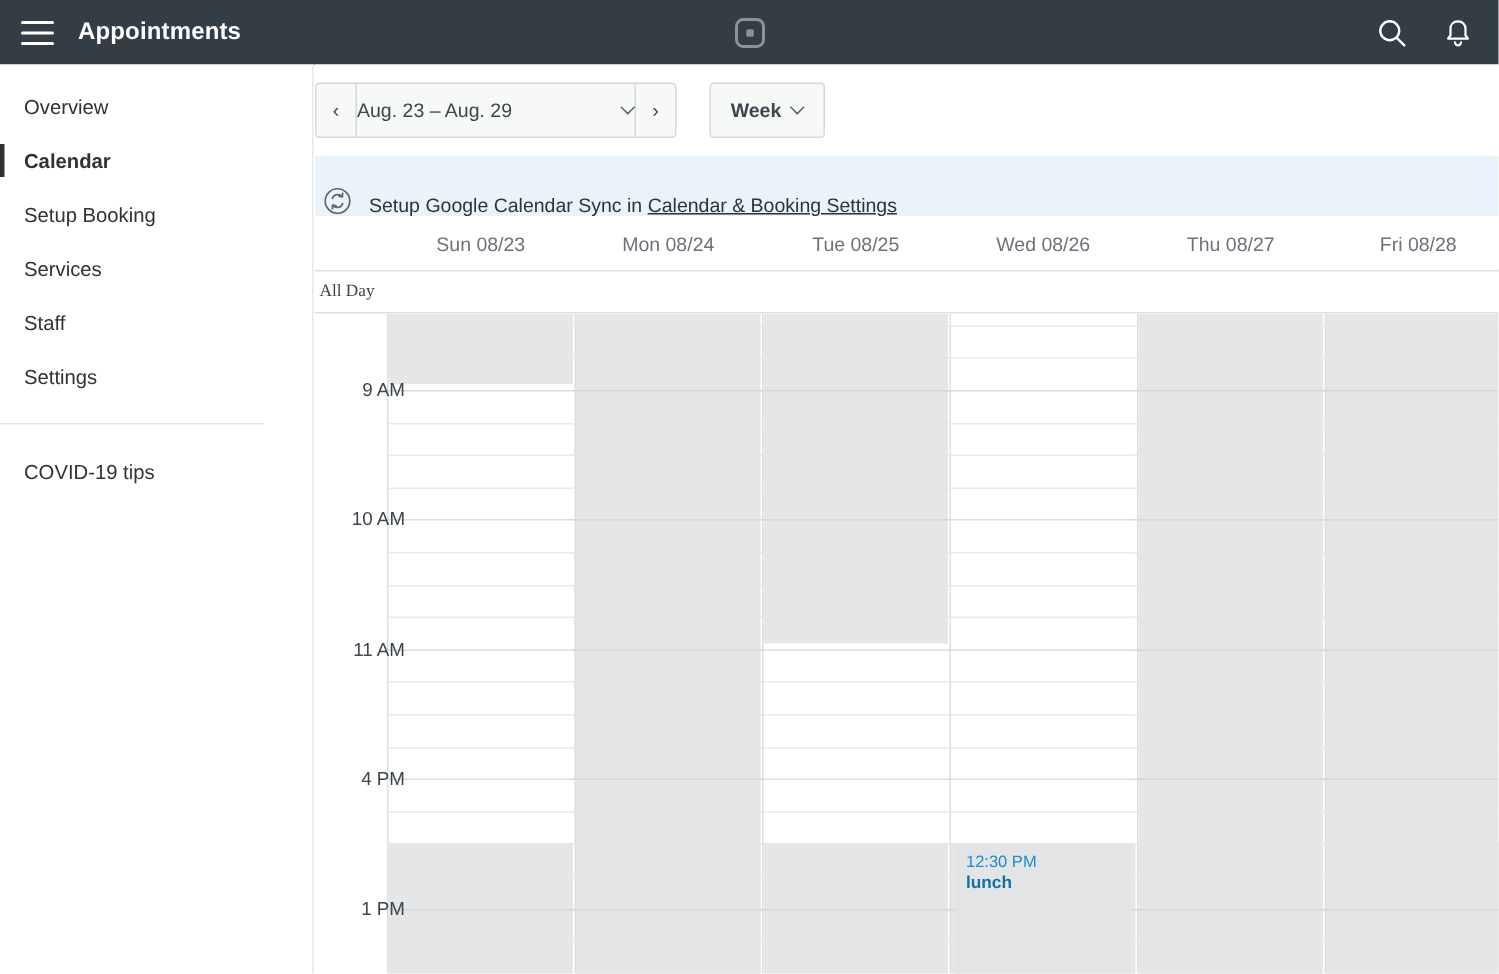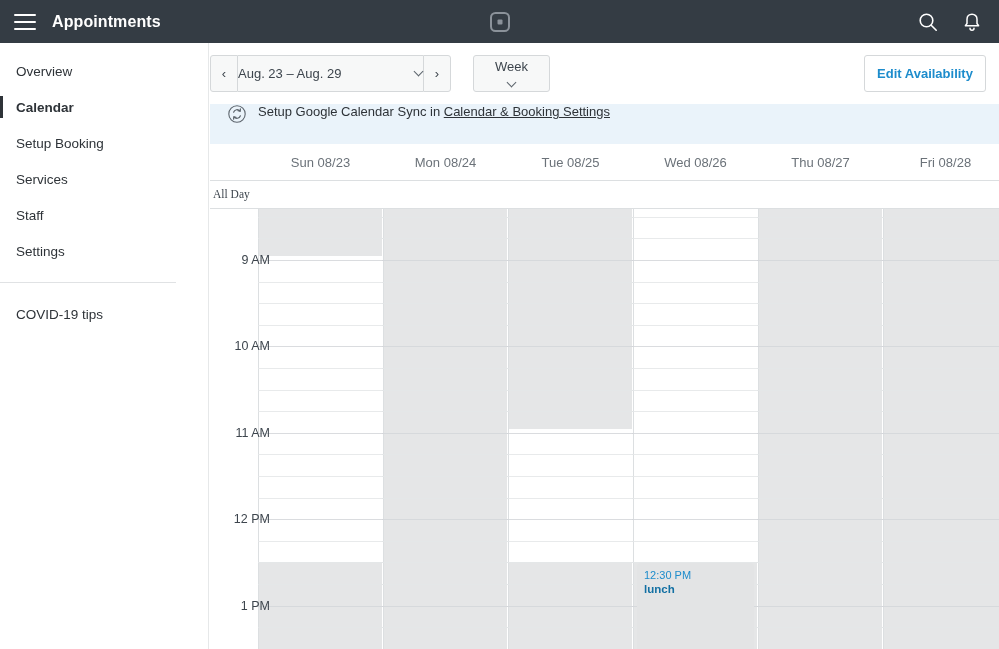--- a/index.html
+++ b/index.html
@@ -87,21 +87,21 @@
     font-size: 13px;
     font-family: "Liberation Sans", sans-serif;
     height: 37px;
     display: flex; align-items: center; justify-content: center;
     cursor: pointer;
   }
   #date-group { display: flex; margin-left: 0px; }
   #btn-prev  { width: 28px; border-radius: 3px 0 0 3px; font-size: 13px; }
   #btn-range { width: 185px; border-left: none; border-right: none; font-weight: normal; gap: 14px; justify-content: space-between; }
   #btn-next  { width: 28px; border-radius: 0 3px 3px 0; font-size: 13px; }
-  #btn-view  { margin-left: 22px; width: 77px; border-radius: 3px; font-weight: normal; gap: 7px; flex-direction: column; }
+  #btn-view  { margin-left: 22px; width: 77px; border-radius: 3px; font-weight: bold; gap: 7px; }
   #btn-edit-availability {
     position: absolute; right: 13px; top: 12px;
     width: 122px; height: 37px;
     background: #ffffff;
     border: 1px solid #d5d8da; border-radius: 3px;
     color: #1d8ccc; font-size: 13px; font-weight: bold;
     display: flex; align-items: center; justify-content: center;
     cursor: pointer;
   }
   .caret { display: inline-block; width: 8px; height: 8px; position: relative; top: -2px; }
@@ -109,22 +109,22 @@
     content: ""; position: absolute; left: 0; top: 0;
     width: 6px; height: 6px;
     border-right: 1.4px solid #5d656d; border-bottom: 1.4px solid #5d656d;
     transform: rotate(45deg);
   }
 
   
   #banner {
     height: 40px;
     background: #eaf3fa;
-    display: flex; align-items: flex-start;
-    padding-left: 17px;
+    display: flex; align-items: flex-end;
+    padding-left: 5px;
     font-size: 13px; color: #2e3338;
   }
   #banner-icon { width: 20px; height: 20px; margin-right: 11px; flex: none; }
   #banner-link { color: #2e3338; text-decoration: underline; font-weight: normal; cursor: pointer; }
 
   
   #dayheader {
     position: relative;
     height: 37px;
     border-bottom: 1px solid #dcdfe1;
@@ -256,21 +256,20 @@
       <div class="btn" id="btn-range">
         <span>Aug. 23 – Aug. 29</span>
         <span class="caret"></span>
       </div>
       <div class="btn" id="btn-next">›</div>
     </div>
     <div class="btn" id="btn-view">
       <span>Week</span>
       <span class="caret"></span>
     </div>
-    <div id="btn-edit-availability">Edit Availability</div>
   </div>
 
   <div id="banner">
     <span id="banner-icon">
       <svg viewBox="0 0 20 20" width="20" height="20">
         <circle cx="10" cy="10" r="8.2" fill="none" stroke="#5d656d" stroke-width="1.1"></circle>
         <path d="M6.6 8.2a3.7 3.7 0 0 1 6.4-1.1" fill="none" stroke="#5d656d" stroke-width="1.2" stroke-linecap="round"></path>
         <path d="M13.4 11.8a3.7 3.7 0 0 1-6.4 1.1" fill="none" stroke="#5d656d" stroke-width="1.2" stroke-linecap="round"></path>
         <path d="M13.4 4.9l-.2 2.3 -2.2-.5" fill="none" stroke="#5d656d" stroke-width="1.2" stroke-linecap="round" stroke-linejoin="round"></path>
         <path d="M6.6 15.1l.2-2.3 2.2.5" fill="none" stroke="#5d656d" stroke-width="1.2" stroke-linecap="round" stroke-linejoin="round"></path>
@@ -354,20 +353,20 @@
       <div class="hline" style="top: 289px; opacity: 0.85;"></div>
       <div class="hline hour" style="top: 310px; opacity: 0.85;"></div>
       <div class="hline" style="top: 332px; opacity: 0.85;"></div>
       <div class="hline" style="top: 353px; opacity: 0.85;"></div>
       <div class="hline" style="top: 375px; opacity: 0.85;"></div>
       <div class="hline hour" style="top: 397px; opacity: 0.85;"></div>
       <div class="hline" style="top: 418px; opacity: 0.85;"></div>
       <div class="time-label" style="top: 51px;">9 AM</div>
       <div class="time-label" style="top: 137.4px;">10 AM</div>
       <div class="time-label" style="top: 223.8px;">11 AM</div>
-      <div class="time-label" style="top: 310.2px;">12 PM</div>
+      <div class="time-label" style="top: 310.2px;">4 PM</div>
       <div class="time-label" style="top: 396.6px;">1 PM</div>
       <div class="event" style="left: 427px; width: 117px; top: 354px; height: 95px;">
         <div class="ev-time">12:30 PM</div>
         <div class="ev-title">lunch</div>
       </div>
     </div>
 </div>
 
 </body></html>

